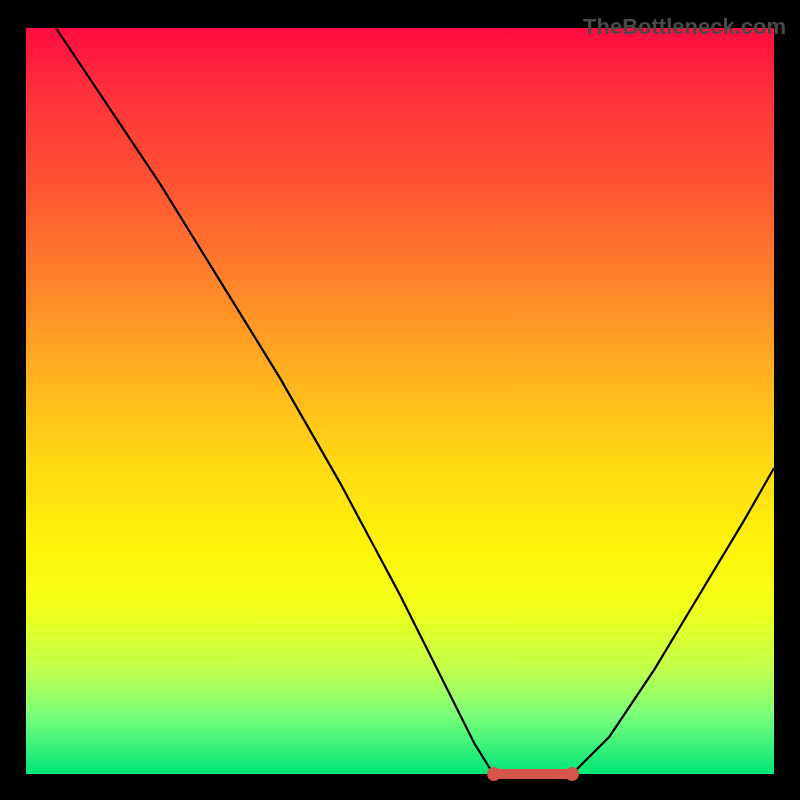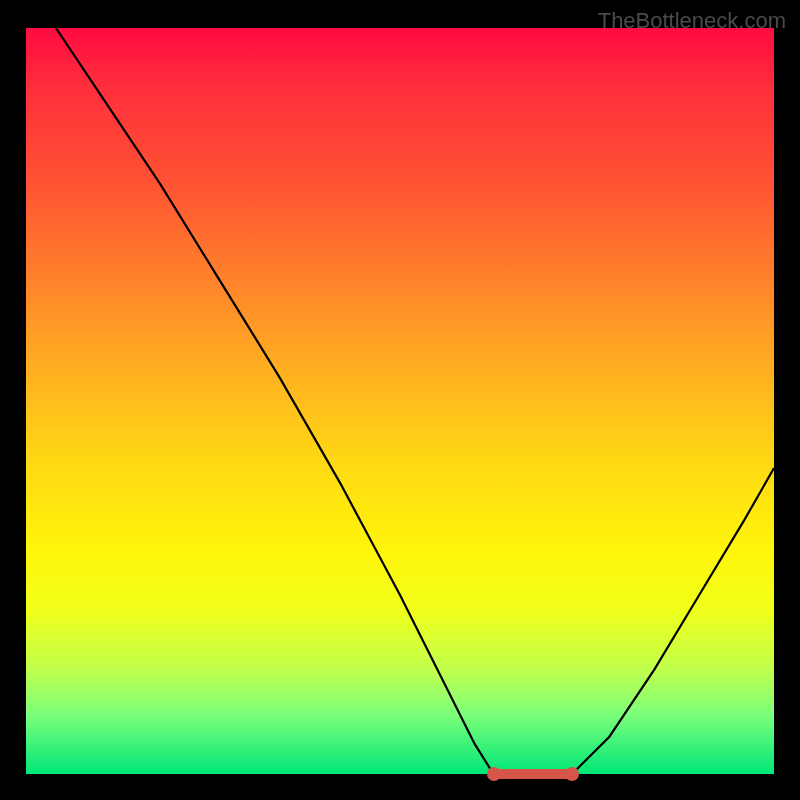--- a/index.html
+++ b/index.html
@@ -5,25 +5,25 @@
   * { margin: 0; padding: 0; box-sizing: border-box; }
   body {
     width: 800px;
     height: 800px;
     background: #000;
     position: relative;
     font-family: Arial, sans-serif;
   }
   .watermark {
     position: absolute;
-    top: 8px;
+    top: 14px;
     right: 14px;
     color: #4a4a4a;
     font-size: 22px;
-    font-weight: 400;
+    font-weight: 700;
     z-index: 10;
   }
   .plot-area {
     position: absolute;
     left: 26px;
     top: 28px;
     width: 748px;
     height: 746px;
     background: linear-gradient(to bottom,
       #ff0b40 0%,

